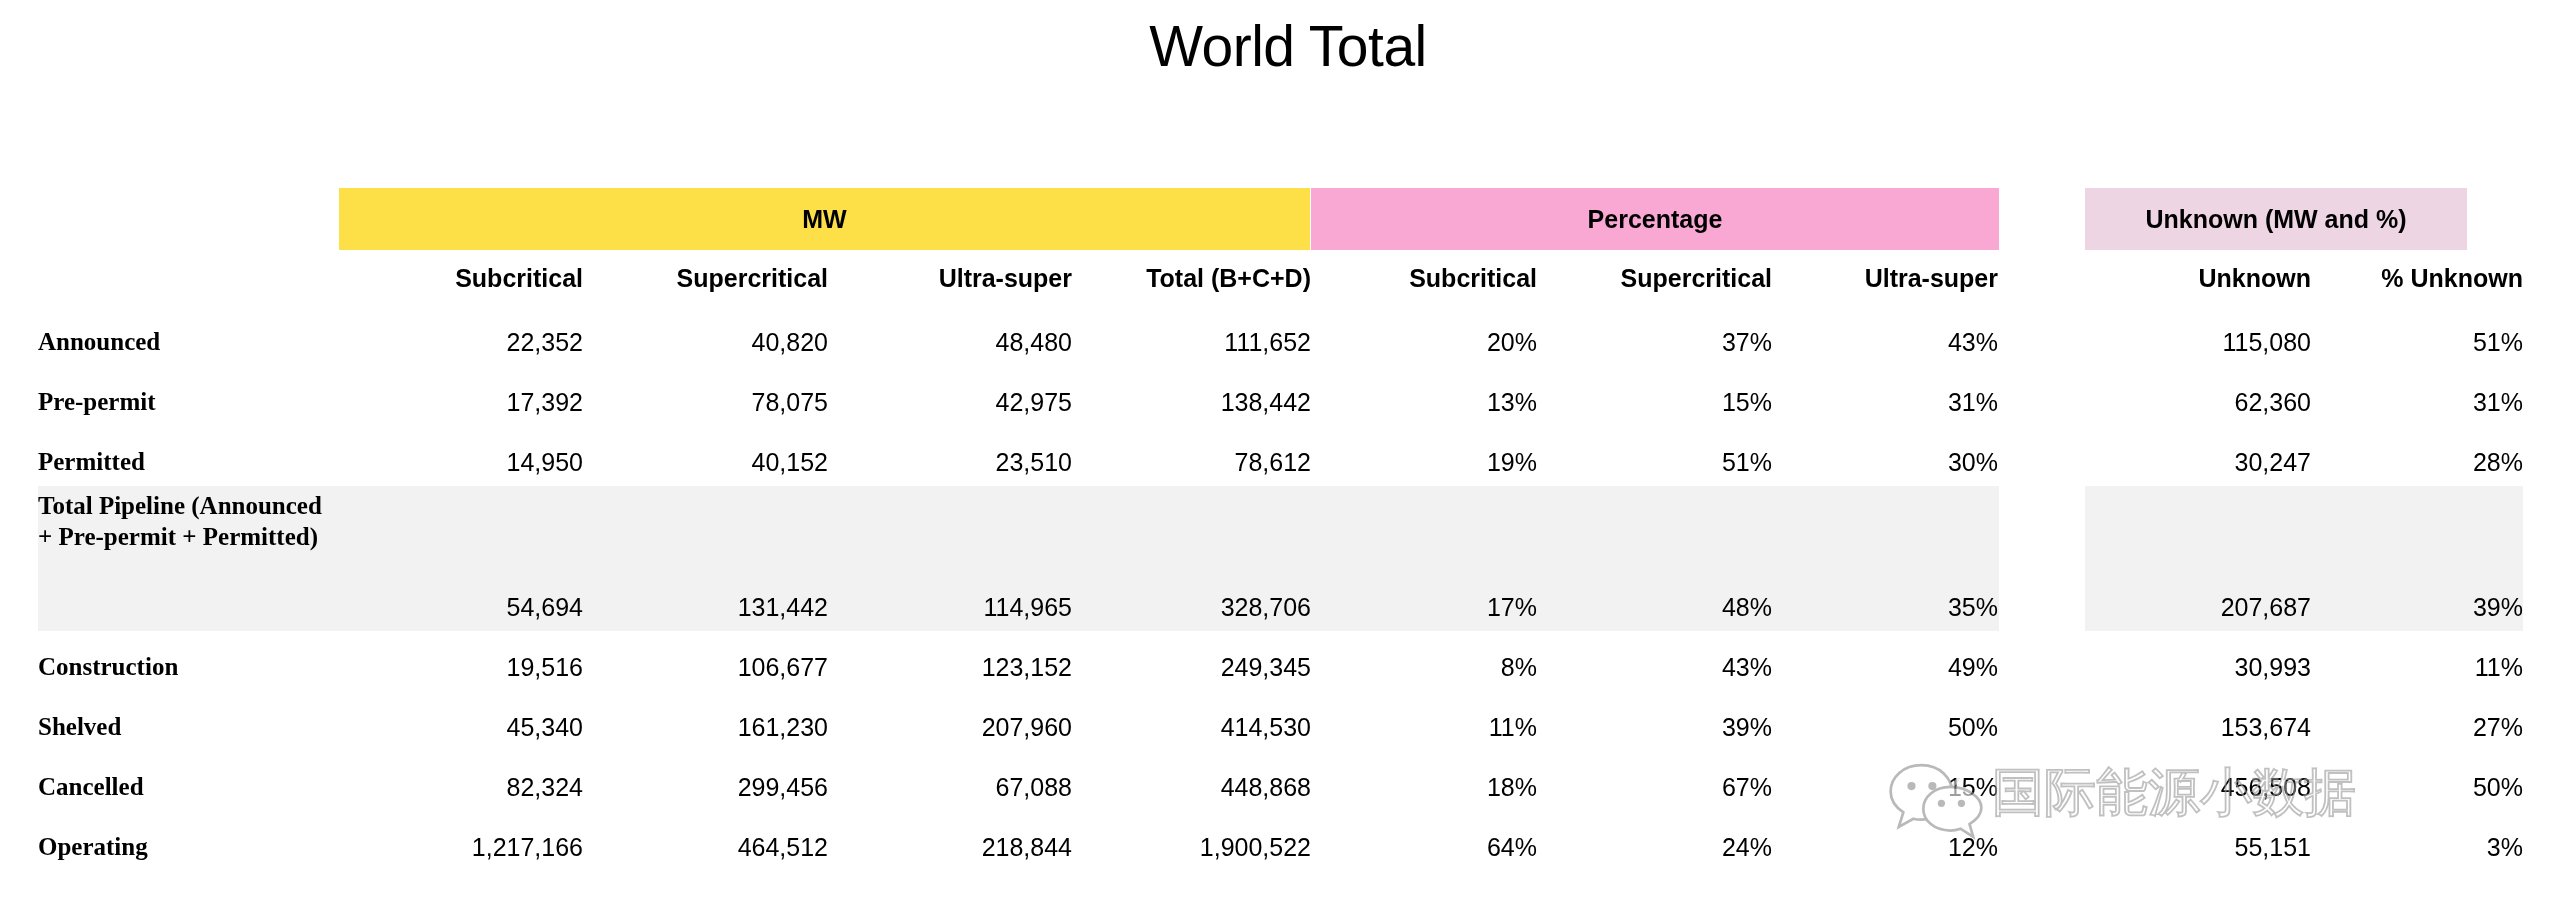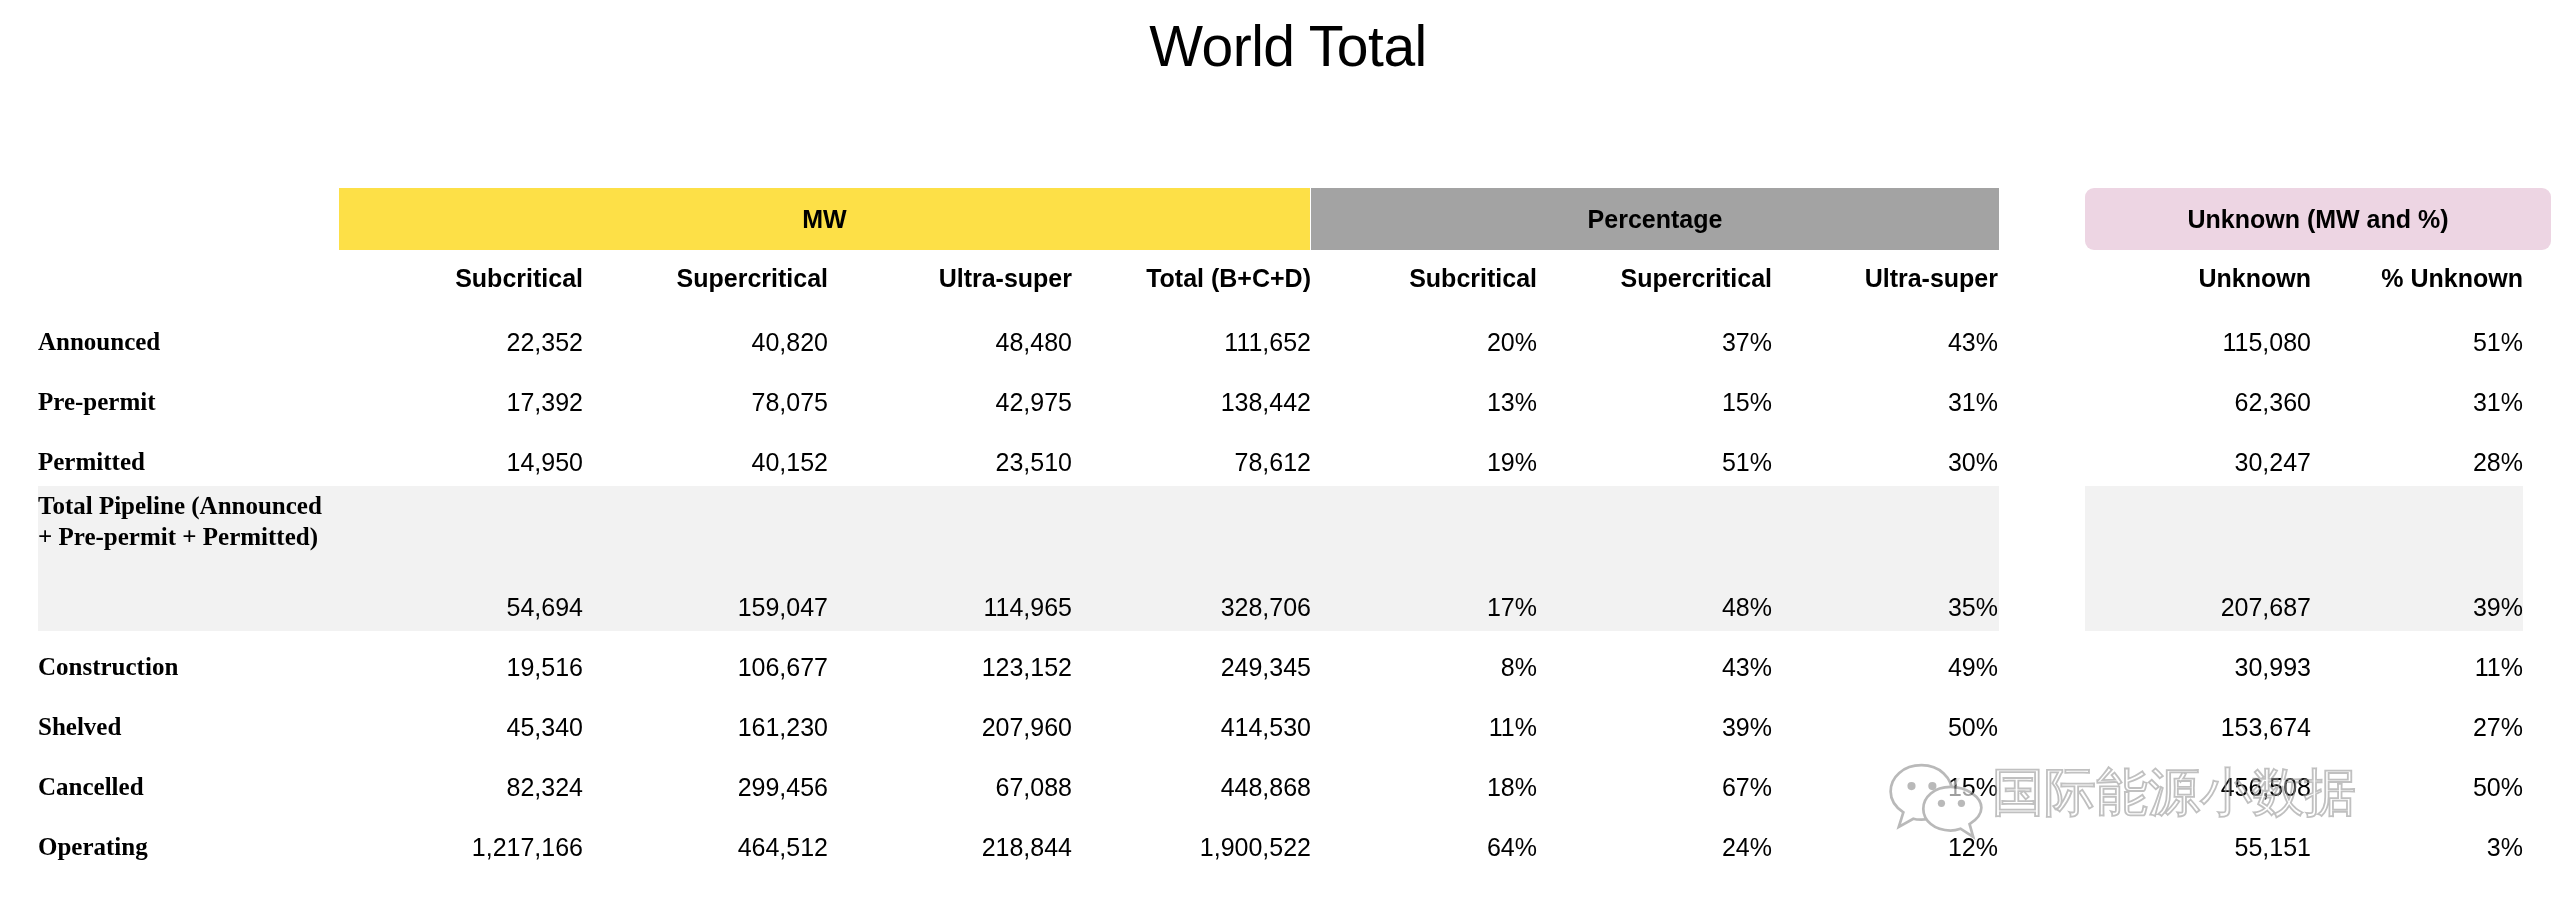--- a/index.html
+++ b/index.html
@@ -55,21 +55,21 @@
     top: 0;
     height: 62px;
     display: flex;
     align-items: center;
     justify-content: center;
     font-size: 25px;
     font-weight: bold;
   }
   #band-mw      { left: 339px;  width: 971px; background: #FBEFCF; }
   #band-pct     { left: 1311px; width: 688px;  background: #D8E5CD; }
-  #band-unknown { left: 2085px; width: 466px;  background: #EDD5E3; border-radius: 9px; }
+  #band-unknown { left: 2085px; width: 382px;  background: #EDD5E3; }
 
   
   #header-row {
     position: relative;
     height: 56px;
   }
   .hcell {
     position: absolute;
     top: 0;
     height: 56px;
@@ -170,21 +170,21 @@
 
 <div id="title-block">
   <div class="tline">World Total</div>
 </div>
 
 <div id="table">
   <div class="grid">
 
     <div id="band-row">
       <div class="band" id="band-mw" style="background: #fde047;">MW</div>
-      <div class="band" id="band-pct" style="background: #a3a3a3;">Percentage</div>
+      <div class="band" id="band-pct" style="background: #f9a8d4;">Percentage</div>
       <div class="band" id="band-unknown" style="background: rgb(237, 213, 227);">Unknown (MW and %)</div>
     </div>
 
     <div id="header-row">
       <div class="hcell right c-sub">Subcritical</div>
       <div class="hcell right c-super">Supercritical</div>
       <div class="hcell right c-ultra">Ultra-super</div>
       <div class="hcell right c-total">Total (B+C+D)</div>
       <div class="hcell right c-psub">Subcritical</div>
       <div class="hcell right c-psup">Supercritical</div>
@@ -228,21 +228,21 @@
           <div class="cell num c-psup">51%</div>
           <div class="cell num c-pult">30%</div>
           <div class="cell num c-unk">30,247</div>
           <div class="cell num c-punk">28%</div>
         </div>
         <div class="row tall">
           <div class="rowbg mwpct" style="background: rgb(242, 242, 242);"></div>
           <div class="rowbg unkn" style="background: rgb(242, 242, 242);"></div>
           <div class="label top">Total Pipeline (Announced + Pre-permit + Permitted)</div>
           <div class="cell num c-sub">54,694</div>
-          <div class="cell num c-super">159,047</div>
+          <div class="cell num c-super">131,442</div>
           <div class="cell num c-ultra">114,965</div>
           <div class="cell num c-total">328,706</div>
           <div class="cell num c-psub">17%</div>
           <div class="cell num c-psup">48%</div>
           <div class="cell num c-pult">35%</div>
           <div class="cell num c-unk">207,687</div>
           <div class="cell num c-punk">39%</div>
         </div>
         <div class="row">
           <div class="label">Construction</div>

